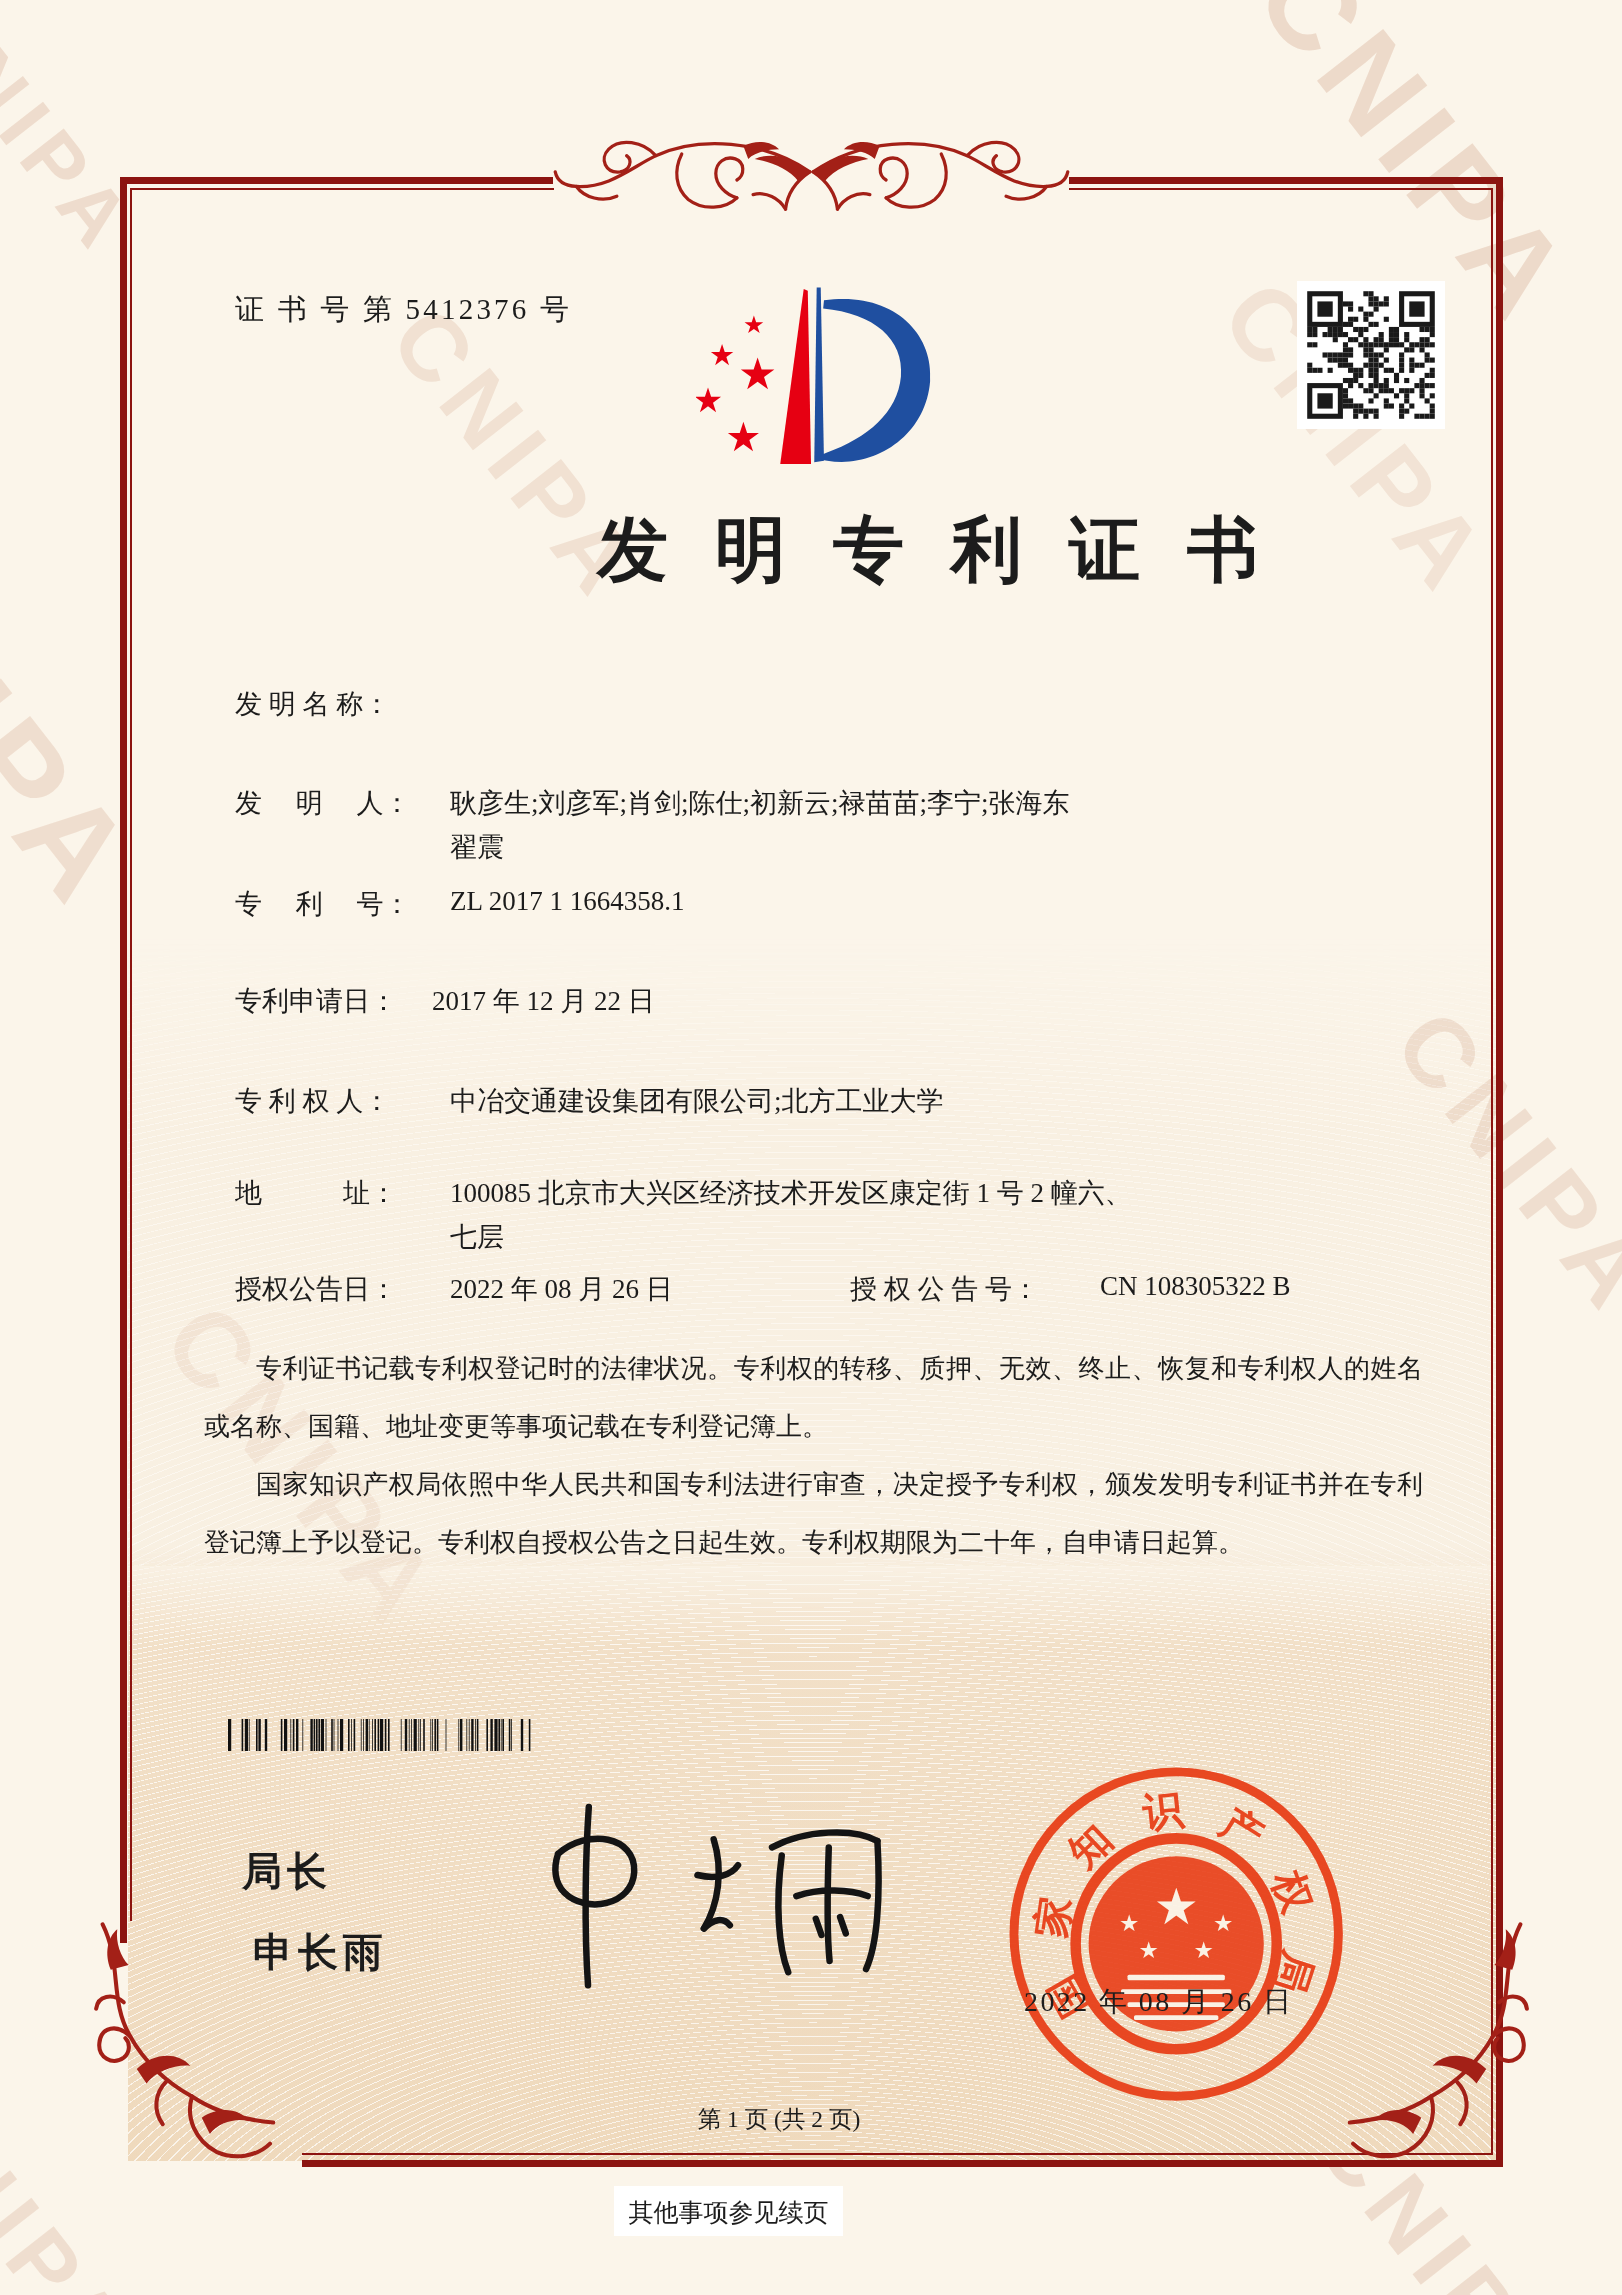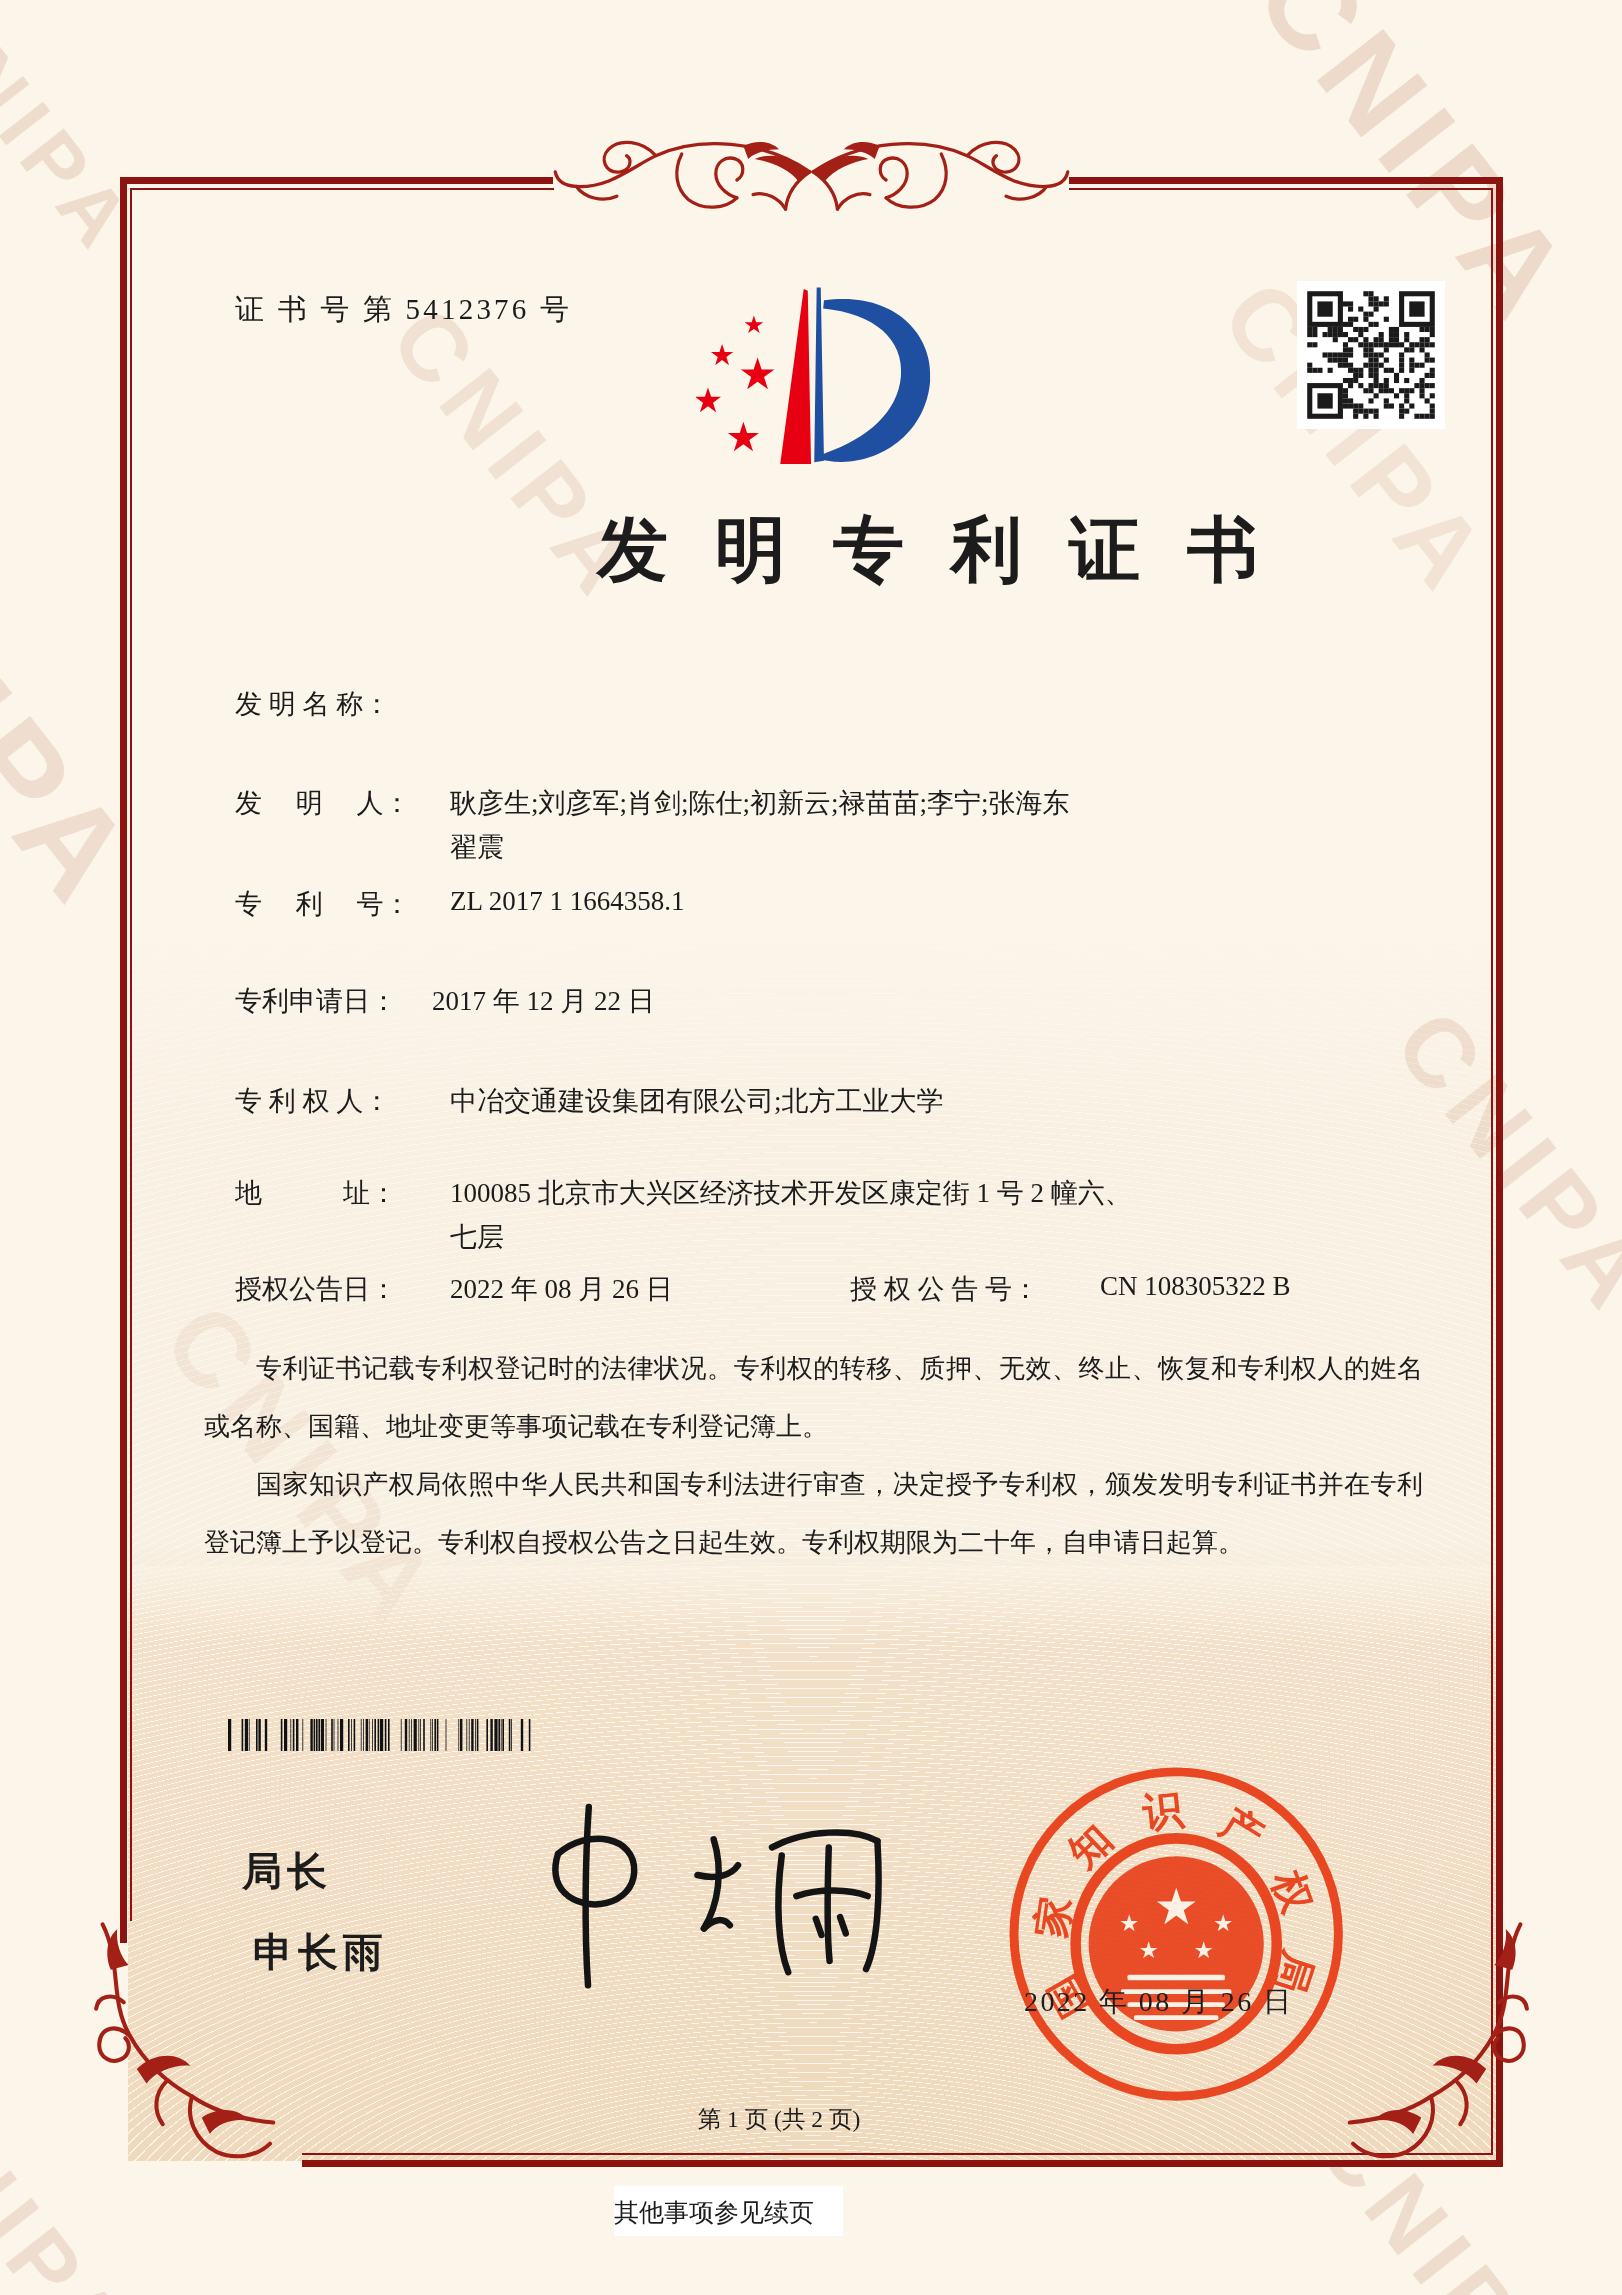--- a/index.html
+++ b/index.html
@@ -472,16 +472,16 @@
         <rect x="162" y="306" width="120" height="6" rx="2"></rect>
         <rect x="170" y="322" width="104" height="6" rx="2"></rect>
       </g>
     </g>
   </svg>
   <div class="content" style="left:1024px;top:1983px;font-size:28px;letter-spacing:2.4px;color:#1d1d1d">2022 年 08 月 26 日</div>
 
   <div class="content" style="left:568px;top:2103px;width:422px;text-align:center;font-size:23.5px">第 1 页 (共 2 页)</div>
 
   <div class="whitebox"></div>
-  <div class="content" style="left:614px;top:2196px;width:229px;font-size:25px;z-index:5">其他事项参见续页</div>
+  <div class="content" style="left:614px;top:2196px;width:229px;text-align:center;font-size:25px;z-index:5">其他事项参见续页</div>
 
 </div>
 
 
 </body></html>

